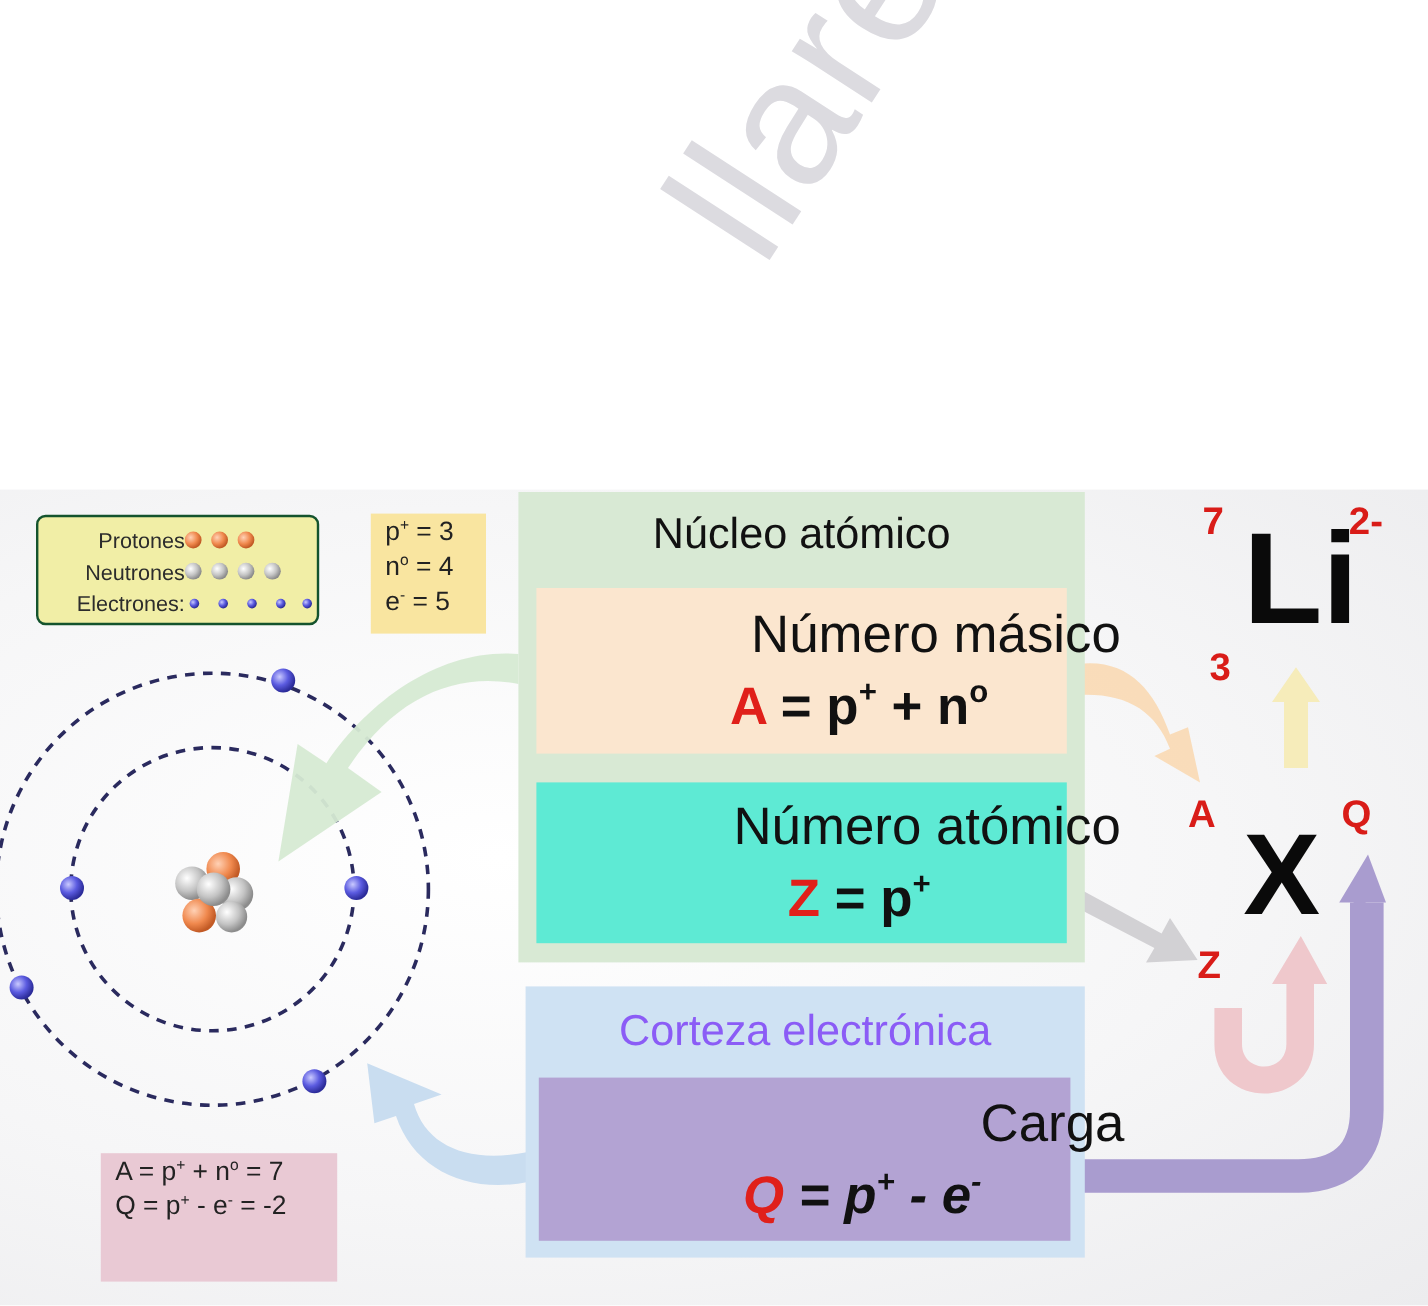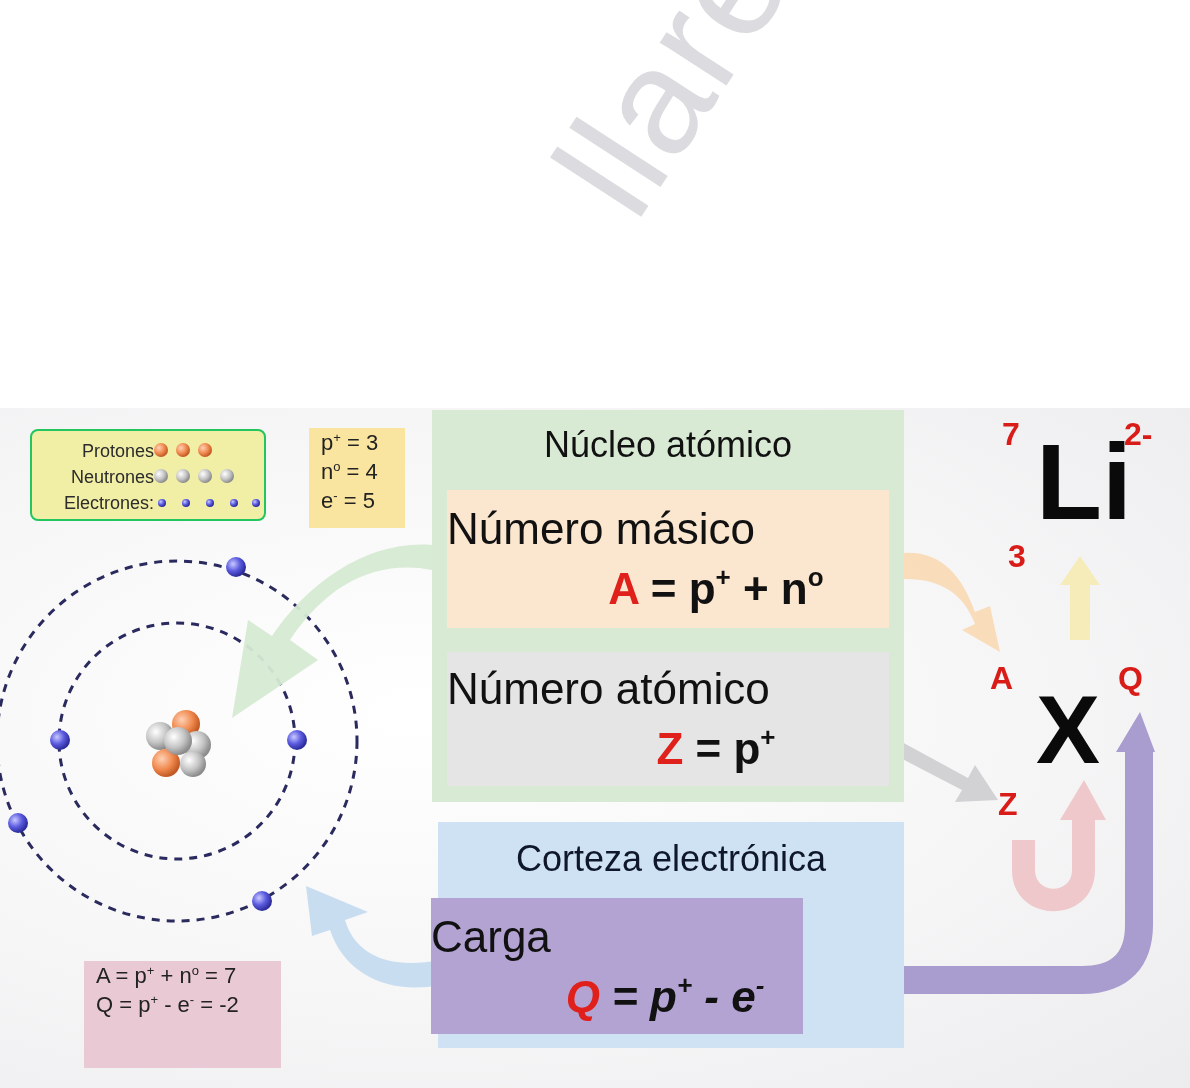--- a/index.html
+++ b/index.html
@@ -3,32 +3,32 @@
 <meta charset="utf-8">
 <style>
   html, body { margin:0; padding:0; }
   body { width:1190px; height:1088px; position:relative; overflow:hidden; background:#ffffff; font-family:"Liberation Sans", sans-serif; }
   .top-white { position:absolute; left:0; top:0; width:1190px; height:408px; background:#ffffff; }
   .panel { position:absolute; left:0; top:408px; width:1190px; height:680px;
     background: radial-gradient(ellipse at 35% 45%, #ffffff 0%, #f6f6f7 55%, #ececee 100%); }
   .watermark { position:absolute; left:520px; top:150px; font-size:150px; color:#dcdbe0; transform:rotate(-57deg); transform-origin:left top; white-space:nowrap; font-family:"Liberation Sans", sans-serif; letter-spacing:2px; pointer-events:none; }
   .abs { position:absolute; }
   svg.layer { position:absolute; left:0; top:0; }
-  .legend { left:30px; top:429px; width:236px; height:92px; background:#f1eea6; border:2px solid #22c55e; border-radius:8px; box-sizing:border-box; }
+  .legend { left:30px; top:429px; width:236px; height:92px; background:#f1eea6; border:2px solid #14532d; border-radius:8px; box-sizing:border-box; }
   .legend .row { position:absolute; right:110px; font-size:18px; color:#2c2c2c; white-space:nowrap; text-align:right; }
   .counts { left:293px; top:428px; width:96px; height:100px; background:#f9e5a0;margin-left:16px; }
   .counts div { font-size:22px; color:#222; line-height:29px; padding-left:12px; }
   .nucleo { left:432px; top:410px; width:472px; height:392px; background:#d8e9d4; }
   .nucleo-title { left:432px; top:424px; width:472px; text-align:center; font-size:36px; color:#111; }
   .masico { left:447px; top:490px; width:442px; height:138px; background:#fbe6cf; }
-  .atomico { left:447px; top:652px; width:442px; height:134px; background:#e5e5e5; }
+  .atomico { left:447px; top:652px; width:442px; height:134px; background:#5eead4; }
   .corteza { left:438px; top:822px; width:466px; height:226px; background:#cfe2f3; }
-  .corteza-title { left:438px; top:838px; width:466px; text-align:center; font-size:36px; color:#0f172a; }
-  .carga { left:431px; top:898px; width:372px; height:136px; background:#b3a3d3; }
-  .bigt { position:absolute; width:100%; text-align:left; font-size:44px; color:#111; }
+  .corteza-title { left:438px; top:838px; width:466px; text-align:center; font-size:36px; color:#8b5cf6; }
+  .carga { left:449px; top:898px; width:443px; height:136px; background:#b3a3d3; }
+  .bigt { position:absolute; width:100%; text-align:right; font-size:44px; color:#111;padding-left:45px; }
   .formula { position:absolute; width:100%; text-align:center; font-size:44px; font-weight:bold; color:#111;margin-left:48px; }
   .formula .red { color:#e0201a; }
   .formula sup { font-size:26px; vertical-align:18px; line-height:0; }
   .results { left:84px; top:961px; width:197px; height:107px; background:#e9c9d4; }
   .results div { font-size:22px; color:#222; line-height:29px; padding-left:12px; }
   .results sup { font-size:13px; vertical-align:8px; line-height:0; }
   .counts sup { font-size:13px; vertical-align:8px; line-height:0; }
   .redlbl { position:absolute; color:#d91c18; font-weight:bold; font-size:32px; }
   .sym { position:absolute; color:#0a0a0a; font-weight:bold; }
 </style>

